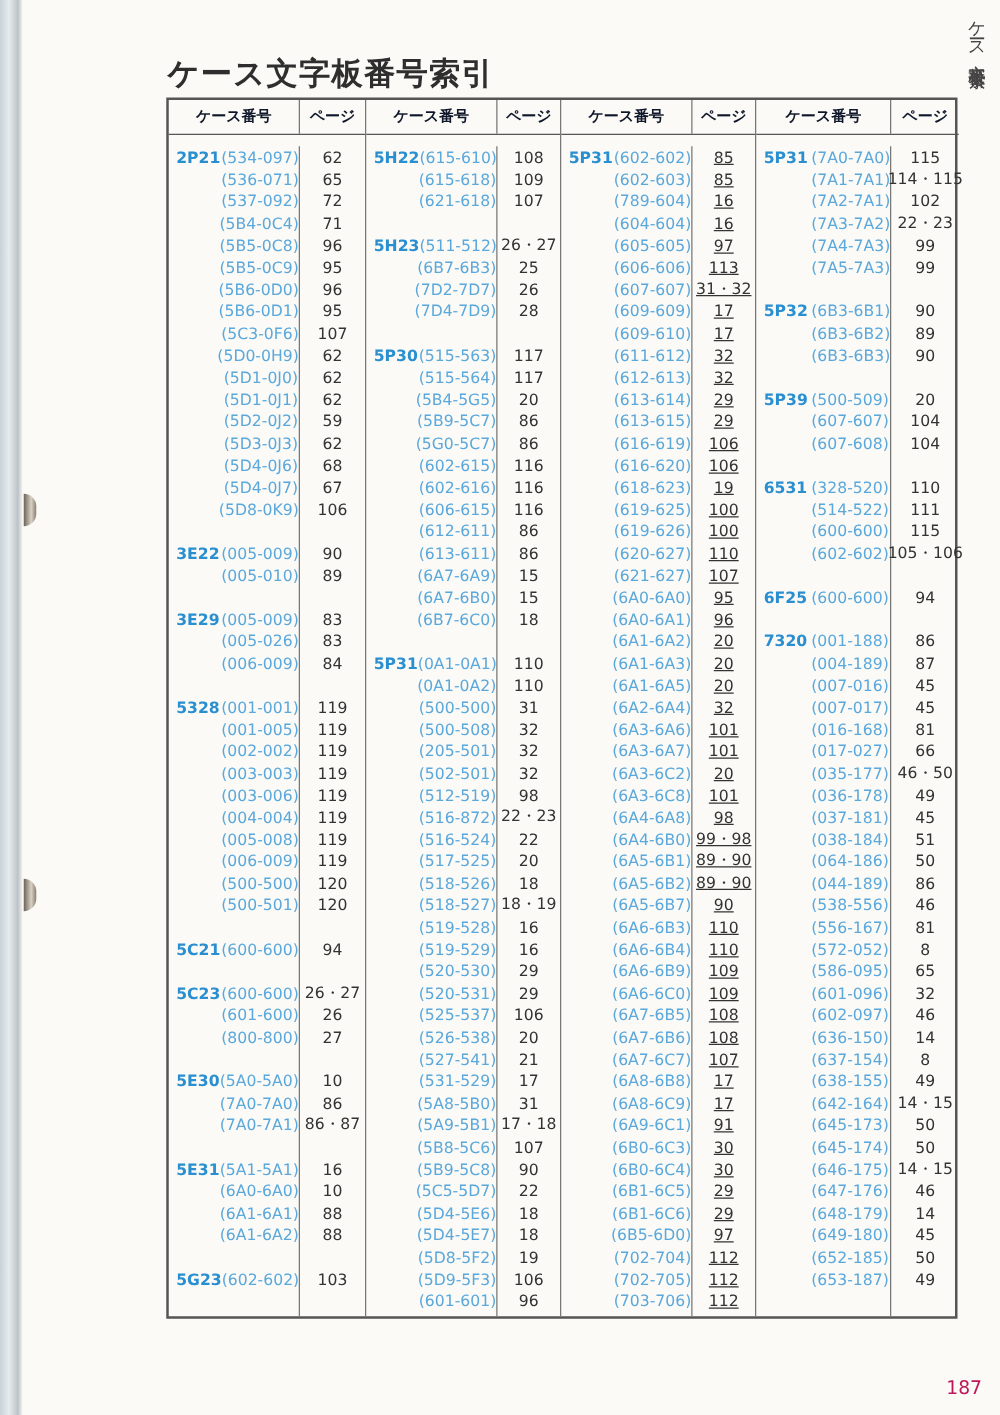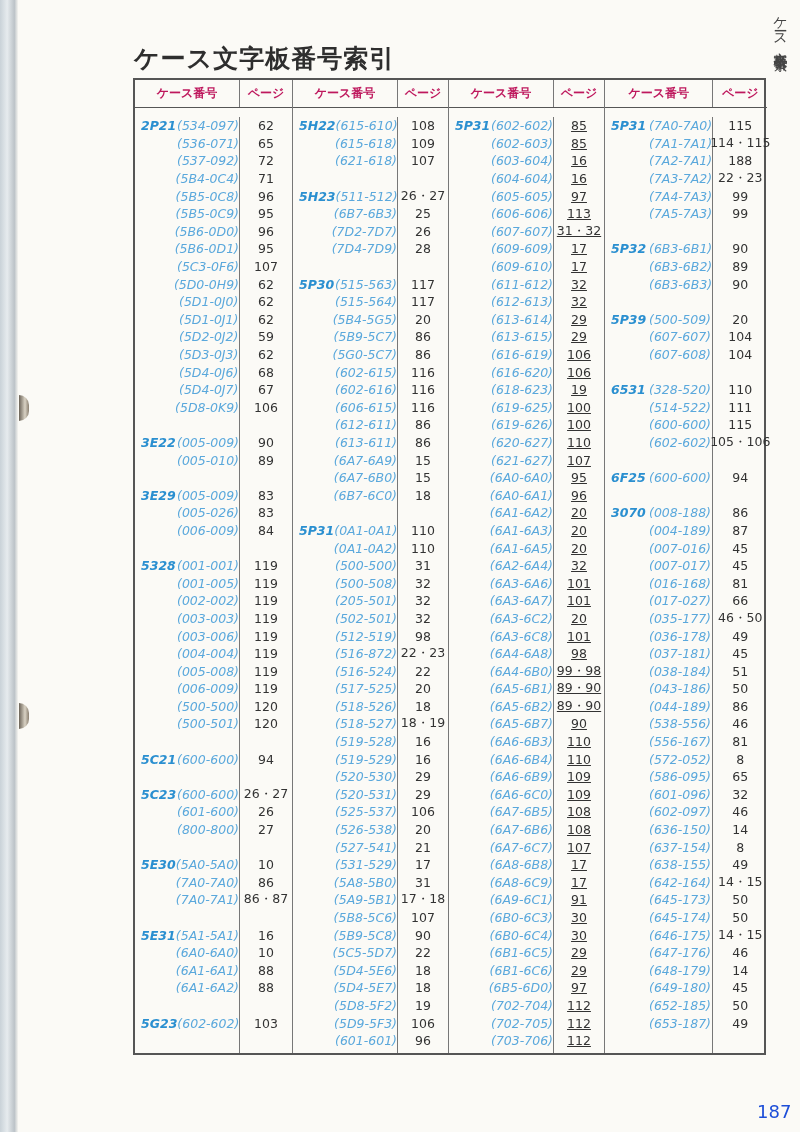--- a/index.html
+++ b/index.html
@@ -22,30 +22,30 @@
   .page-title {
     position:absolute; left:134px; top:42px; font-size:25px; font-weight:bold;
     color:#2e2e2e; letter-spacing:1px;
   }
   .index-table {
     position:absolute; left:133px; top:78px; width:633px; height:977px;
     border:2px solid #555; box-sizing:border-box; display:flex;
   }
   .col-group { display:flex; flex-direction:column; border-right:1px solid #777; }
   .col-group:last-child { border-right:none; }
-  .hdr { display:flex; height:27px; border-bottom:1.5px solid #555; font-size:12px; font-weight:bold; color:#be185d; }
+  .hdr { display:flex; height:27px; border-bottom:1.5px solid #555; font-size:12px; font-weight:bold; color:#0f172a; }
   .hdr div { display:flex; align-items:center; justify-content:center; }
   .hdr .h-case { border-right:1px solid #777; }
   .body { display:flex; flex:1; padding-top:9px; }
-  .cases { border-right:1px solid #777;font-style:italic; }
+  .cases { border-right:1px solid #777; }
   .row { height:17.6px; display:flex; align-items:center; font-size:12.5px; white-space:nowrap; }
   .model { display:inline-block; width:38px; color:#2a8fd0; font-weight:bold; font-size:12.5px; padding-left:6px; }
   .code { color:#5aa8dc; }
   .pages .row { justify-content:center; color:#333; font-size:12.5px; }
-  .page-num { position:absolute; left:757px; top:1101px; font-size:18px; color:#1d4ed8; }
+  .page-num { position:absolute; left:757px; top:1101px; font-size:15px; color:#be185d; }
 </style>
 </head>
 <body>
 
 <div class="binder-edge"></div>
 <div class="ring" style="top:395px"></div>
 <div class="ring" style="top:703px"></div>
 
 <div class="side-title">ケース文字板番号索引</div>
 
@@ -611,21 +611,21 @@
           <div class="row">
             <span class="model">5P31</span>
             <span class="code">(602-602)</span>
           </div>
           <div class="row">
             <span class="model"></span>
             <span class="code">(602-603)</span>
           </div>
           <div class="row">
             <span class="model"></span>
-            <span class="code">(603-604)</span>
+            <span class="code">(789-604)</span>
           </div>
           <div class="row">
             <span class="model"></span>
             <span class="code">(604-604)</span>
           </div>
           <div class="row">
             <span class="model"></span>
             <span class="code">(605-605)</span>
           </div>
           <div class="row">
@@ -967,22 +967,22 @@
           </div>
           <div class="row">
             <span class="model">6F25</span>
             <span class="code">(600-600)</span>
           </div>
           <div class="row">
             <span class="model"></span>
             <span class="code"></span>
           </div>
           <div class="row">
-            <span class="model">3070</span>
-            <span class="code">(008-188)</span>
+            <span class="model">7320</span>
+            <span class="code">(001-188)</span>
           </div>
           <div class="row">
             <span class="model"></span>
             <span class="code">(004-189)</span>
           </div>
           <div class="row">
             <span class="model"></span>
             <span class="code">(007-016)</span>
           </div>
           <div class="row">
@@ -1008,21 +1008,21 @@
           <div class="row">
             <span class="model"></span>
             <span class="code">(037-181)</span>
           </div>
           <div class="row">
             <span class="model"></span>
             <span class="code">(038-184)</span>
           </div>
           <div class="row">
             <span class="model"></span>
-            <span class="code">(043-186)</span>
+            <span class="code">(064-186)</span>
           </div>
           <div class="row">
             <span class="model"></span>
             <span class="code">(044-189)</span>
           </div>
           <div class="row">
             <span class="model"></span>
             <span class="code">(538-556)</span>
           </div>
           <div class="row">
@@ -1090,21 +1090,21 @@
             <span class="code">(652-185)</span>
           </div>
           <div class="row">
             <span class="model"></span>
             <span class="code">(653-187)</span>
           </div>
         </div>
         <div class="pages" style="width: 54px;">
           <div class="row">115</div>
           <div class="row">114・115</div>
-          <div class="row">188</div>
+          <div class="row">102</div>
           <div class="row">22・23</div>
           <div class="row">99</div>
           <div class="row">99</div>
           <div class="row"></div>
           <div class="row">90</div>
           <div class="row">89</div>
           <div class="row">90</div>
           <div class="row"></div>
           <div class="row">20</div>
           <div class="row">104</div>

